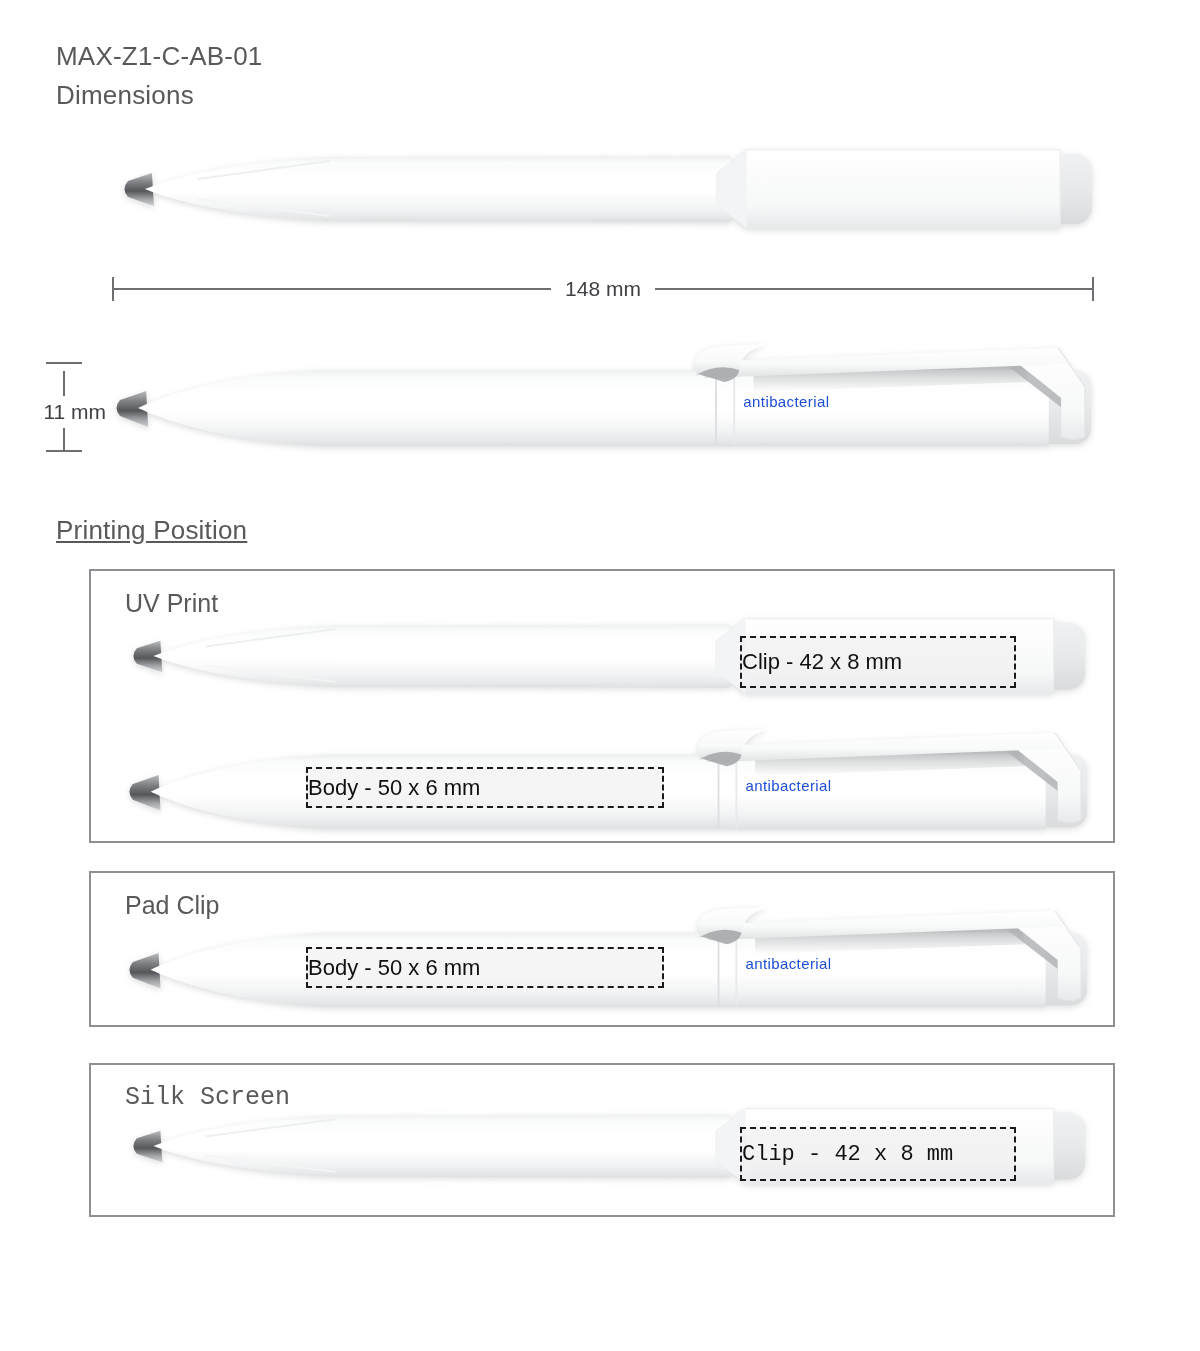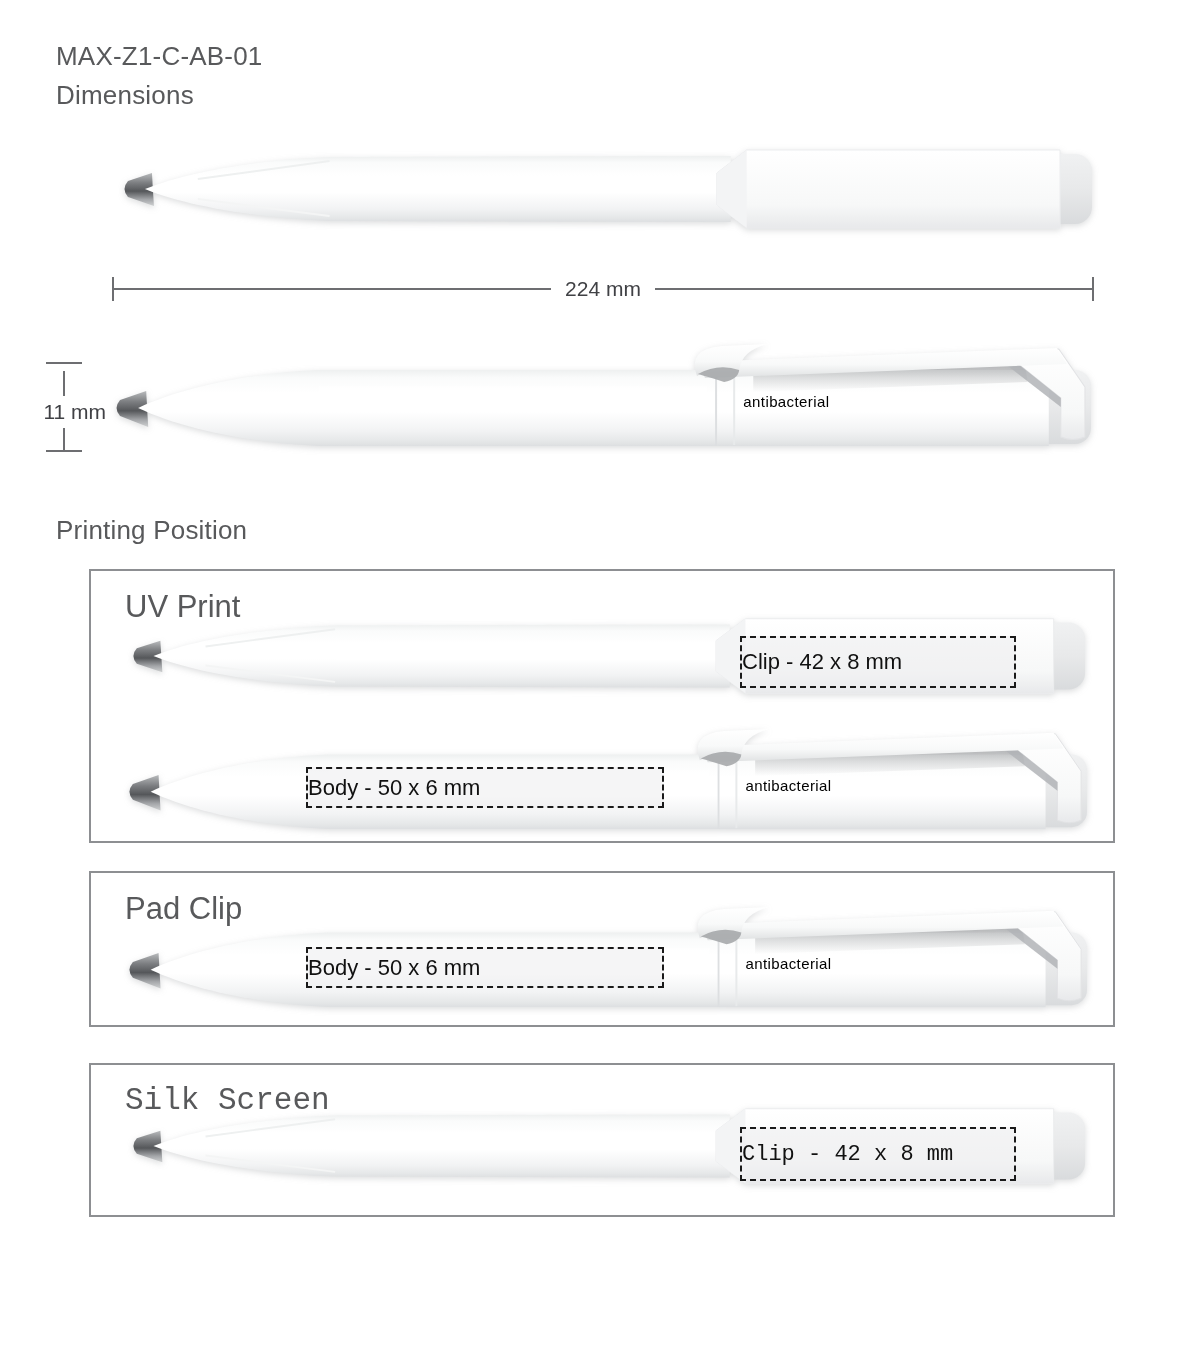--- a/index.html
+++ b/index.html
@@ -14,31 +14,31 @@
   
   .h-dim{display:flex;align-items:center;height:24px;}
   .h-dim .tick{width:2px;height:24px;background:#6d6e71;}
   .h-dim .rule{flex:1;height:2px;background:#6d6e71;}
   .h-dim .lbl{padding:0 14px;white-space:nowrap;}
   
   .print-section{
     position:absolute;left:89px;width:1022px;background:#ffffff;
     border:2px solid #8d8f92;box-sizing:content-box;
   }
-  .section-label{position:absolute;left:34px;top:18px;font-size:31px;color:#58595b;}
+  .section-label{position:absolute;left:34px;top:18px;font-size:25px;color:#58595b;}
   .print-area{
     position:absolute;border:2px dashed #1a1a1a;background:rgba(236,237,239,0.55);
     display:flex;align-items:center;justify-content:flex-start;
     font-size:22px;color:#111111;white-space:nowrap;box-sizing:border-box;
   }
   .pen-wrap{position:absolute;}
   svg.pen{display:block;width:100%;height:100%;overflow:visible;
     filter:drop-shadow(0 2px 3px rgba(130,132,135,0.28));}
   .barrel-text{
-    position:absolute;left:64.3%;top:47%;font-size:15px;color:#000000;
+    position:absolute;left:64.3%;top:47%;font-size:15px;color:#1d4ed8;
     letter-spacing:0.4px;white-space:nowrap;
   }
 </style>
 </head>
 <body>
 
 <svg width="0" height="0" style="position:absolute" aria-hidden="true">
   <defs>
     <linearGradient id="gBody" x1="0" y1="0" x2="0" y2="1">
       <stop offset="0" stop-color="#eef0f0"></stop>
@@ -112,41 +112,41 @@
 
   <div class="pen-wrap" style="left:118px;top:143px;width:978px;height:92px;">
     <svg class="pen" viewBox="0 0 980 92" preserveAspectRatio="none">
         <use href="#pen-top-sym"></use>
       </svg>
   </div>
 
   <div class="abs h-dim" style="left:112px;top:277px;width:982px;">
     <div class="tick"></div>
     <div class="rule"></div>
-    <div class="lbl dim-text">224 mm</div>
+    <div class="lbl dim-text">148 mm</div>
     <div class="rule"></div>
     <div class="tick"></div>
   </div>
 
   <div class="pen-wrap" style="left:110px;top:340px;width:985px;height:112px;">
     <svg class="pen" viewBox="0 0 980 112" preserveAspectRatio="none">
         <use href="#pen-side-sym"></use>
       </svg>
     <span class="barrel-text">antibacterial</span>
   </div>
 
   <div class="abs" style="left:0;top:0;">
     <div class="abs dim-line" style="left:46px;top:362px;width:36px;height:2px;"></div>
     <div class="abs dim-line" style="left:63px;top:371px;width:2px;height:25px;"></div>
     <div class="abs dim-text" style="left:22px;top:400px;width:84px;text-align:right;">11 mm</div>
     <div class="abs dim-line" style="left:63px;top:428px;width:2px;height:22px;"></div>
     <div class="abs dim-line" style="left:46px;top:450px;width:36px;height:2px;"></div>
   </div>
 
-  <div class="abs heading" style="left:56px;top:515px;">Printing Position</div>
+  <div class="abs heading" style="left:56px;top:515px;text-decoration:underline;">Printing Position</div>
 
   <div class="print-section" style="top:569px;height:270px;">
     <div class="section-label">UV Print</div>
     <div class="pen-wrap" style="left:36px;top:41px;width:962px;height:88px;">
       <svg class="pen" viewBox="0 0 980 92" preserveAspectRatio="none">
           <use href="#pen-top-sym"></use>
         </svg>
     </div>
     <div class="print-area" style="left:649px;top:65px;width:276px;height:52px;">
       <span>Clip - 42 x 8 mm</span>

